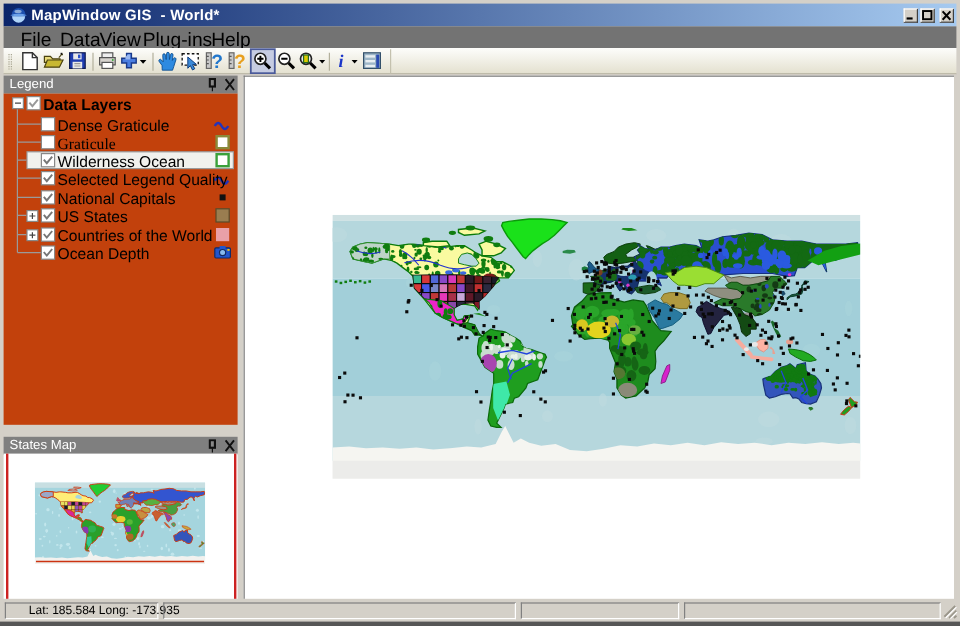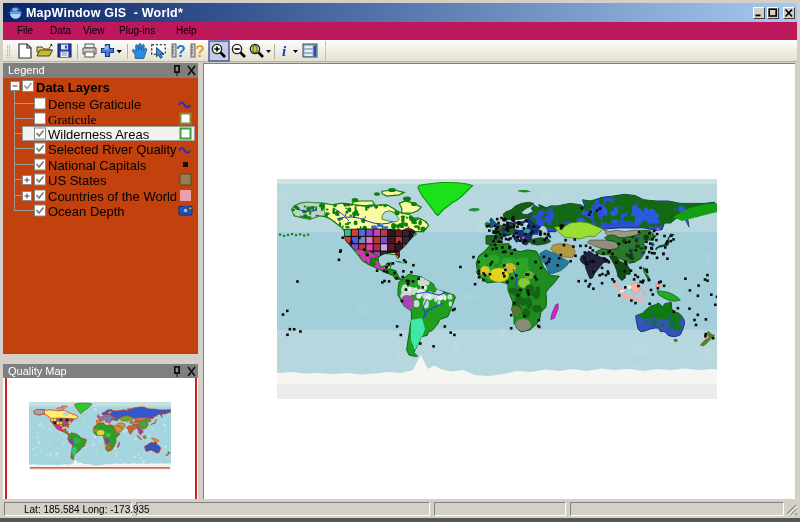--- a/index.html
+++ b/index.html
@@ -5,21 +5,21 @@
 * { margin:0; padding:0; box-sizing:border-box; }
 html,body { width:800px; height:522px; overflow:hidden; font-family:"Liberation Sans", sans-serif; }
 #win { position:absolute; left:0; top:0; width:800px; height:522px; background:#d4d0c8; border-left:3px solid #d4d0c8; border-right:3px solid #d4d0c8; border-top:2px solid #d4d0c8; }
 #frame { position:absolute; left:0; top:0; width:800px; height:522px; }
 
 #title { position:absolute; left:3px; top:3px; width:794px; height:19px; background:linear-gradient(to right,#0a246a,#a6caf0); color:#fff; font-weight:bold; font-size:12.5px; }
 #title .txt { position:absolute; left:23px; top:3px; letter-spacing:0.2px; }
 #ticon { position:absolute; left:5px; top:2px; width:15px; height:15px; }
 .tbtn { position:absolute; top:4px; width:12px; height:12px; background:#d4d0c8; border-top:1px solid #fff; border-left:1px solid #fff; border-right:1px solid #404040; border-bottom:1px solid #404040; }
 
-#menu { position:absolute; left:3px; top:22px; width:794px; height:18px; background:#be185d; font-size:10px; color:#000; }
+#menu { position:absolute; left:3px; top:22px; width:794px; height:18px; background:#737373; font-size:16px; color:#000; }
 #menu span { position:absolute; top:3px; }
 
 #toolbar { position:absolute; left:3px; top:40px; width:794px; height:22px; background:linear-gradient(to bottom,#fdfdfb,#e4e1d0); border-bottom:1px solid #b8b5a2; }
 
 #main { position:absolute; left:3px; top:62px; width:794px; height:438px; background:#d4d0c8; }
 
 .phead { position:absolute; left:0px; width:195px; height:15px; background:#7f7f7f; color:#fff; font-size:11px; }
 .phead .t { position:absolute; left:5px; top:1px; }
 .phead svg { position:absolute; top:2px; }
 #legendhead { top:1px; }
@@ -254,29 +254,29 @@
       <g transform="translate(176,127)">
         <rect x="0" y="1.5" width="13" height="8.5" rx="1" fill="#2255cc" stroke="#112a66"></rect>
         <rect x="4" y="0" width="5" height="2.5" fill="#2255cc"></rect>
         <circle cx="6.5" cy="5.5" r="2.6" fill="#88bbee" stroke="#112a66"></circle>
         <rect x="10.5" y="2.5" width="1.8" height="1.5" fill="#ffcc00"></rect>
       </g>
     </svg>
     <span style="position:absolute;left:33px;top:2px;font-weight:bold;">Data Layers</span>
     <span style="position:absolute;left:45px;top:19px;">Dense Graticule</span>
     <span style="position:absolute;left:45px;top:34px;font-family:Liberation Serif, serif;">Graticule</span>
-    <span style="position:absolute;left:45px;top:49px;">Wilderness Areas</span>
-    <span style="position:absolute;left:45px;top:64px;">Selected River Quality</span>
+    <span style="position:absolute;left:45px;top:49px;">Wilderness Ocean</span>
+    <span style="position:absolute;left:45px;top:64px;">Selected Legend Quality</span>
     <span style="position:absolute;left:45px;top:80px;">National Capitals</span>
     <span style="position:absolute;left:45px;top:95px;">US States</span>
     <span style="position:absolute;left:45px;top:111px;">Countries of the World</span>
     <span style="position:absolute;left:45px;top:126px;">Ocean Depth</span>
   </div>
     <div class="phead" id="previewhead">
-        <span class="t">Quality Map</span>
+        <span class="t">States Map</span>
       <svg style="left:168px;" width="26" height="12" viewBox="0 0 26 12">
           <g stroke="#111" fill="none">
             <rect x="3.5" y="0.5" width="5" height="7" fill="#111"></rect>
             <rect x="4.7" y="1.7" width="2.5" height="4.5" fill="#888" stroke="none"></rect>
             <line x1="6" y1="7.5" x2="6" y2="11"></line>
             <path d="M17 1 l7 9 M24 1 l-7 9" stroke-width="1.6"></path>
           </g>
         </svg>
     </div>
     <div id="previewbody">

